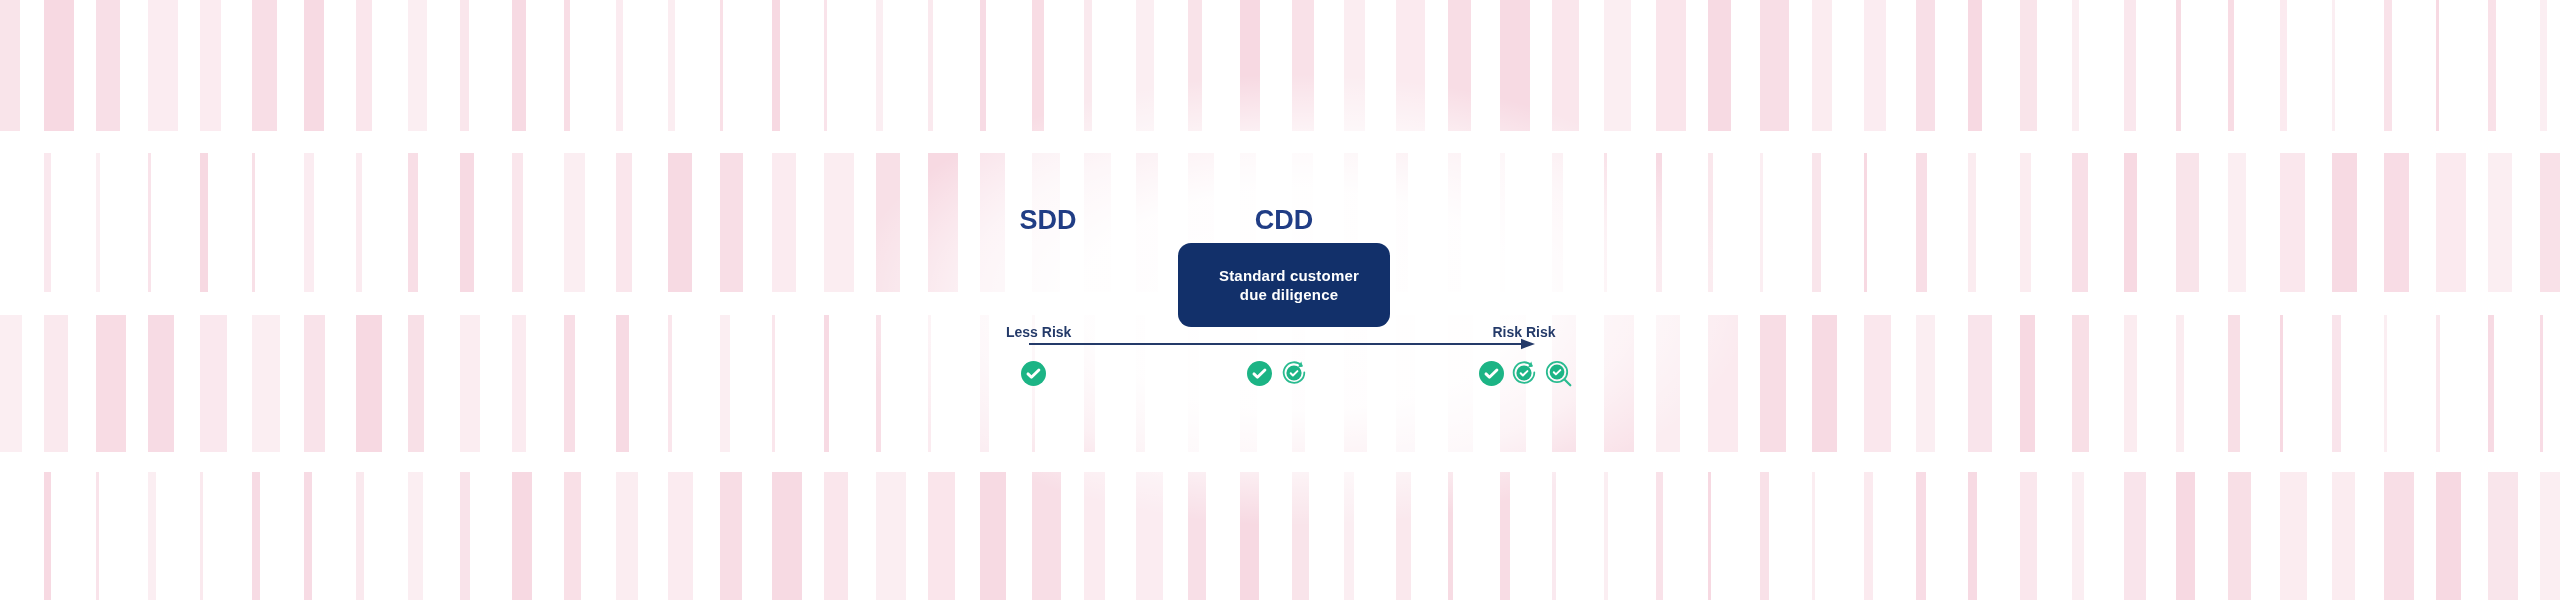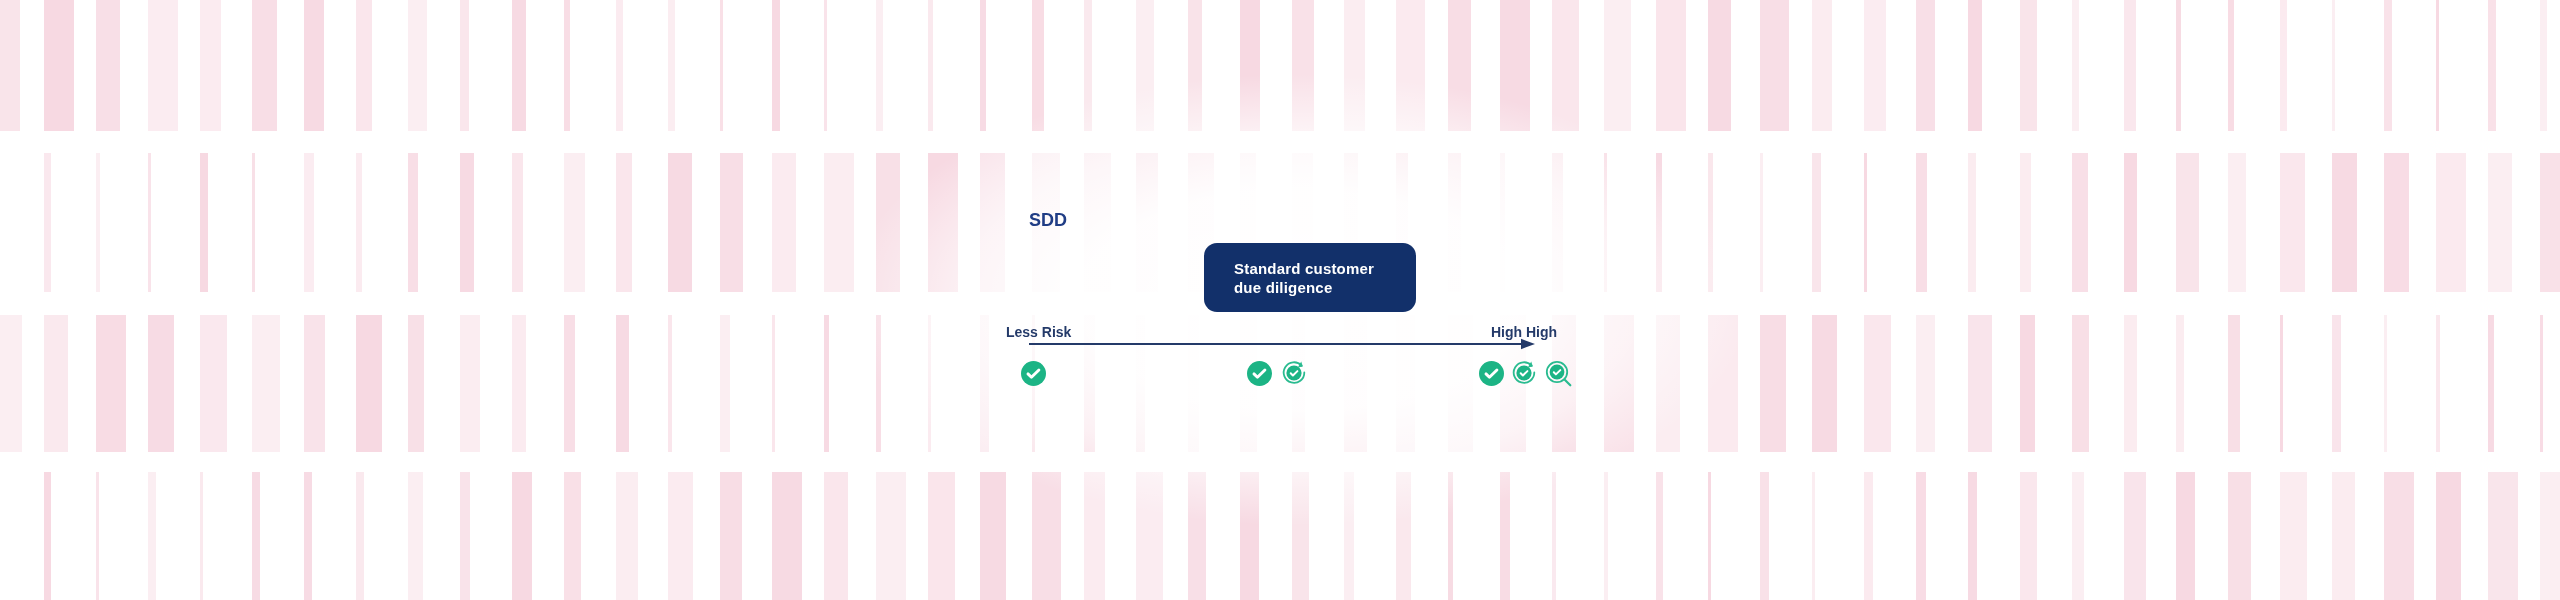--- a/index.html
+++ b/index.html
@@ -20,32 +20,32 @@
       rgba(255,255,255,0.98) 0%,
       rgba(255,255,255,0.95) 38%,
       rgba(255,255,255,0.62) 58%,
       rgba(255,255,255,0) 78%);
     pointer-events:none;
   }
   
   .content{position:absolute;inset:0;}
   .acronym{
     position:absolute;top:204px;height:32px;line-height:32px;
-    text-align:center;font-size:18px;font-weight:700;color:#203d85;
+    text-align:center;font-size:27px;font-weight:700;color:#203d85;
   }
   .pill{
     position:absolute;top:243px;
     background:#12306a;border-radius:13px;
     color:#ffffff;font-size:15px;font-weight:700;letter-spacing:.2px;
     display:flex;align-items:center;justify-content:center;
     box-sizing:border-box;
   }
   .pill-sdd{left:943px;width:210px;height:39px;white-space:nowrap;}
-  .pill-cdd{left:1204px;width:212px;height:69px;justify-content:flex-start;
-            padding:0 20px 0 30px;line-height:19px;text-align:left;}
+  .pill-cdd{left:1178px;width:212px;height:84px;justify-content:flex-start;
+            padding:0 20px 0 30px;line-height:19px;text-align:center;}
   .pill-edd{left:1408px;width:217px;height:39px;white-space:nowrap;}
   .ac-sdd{left:943px;width:210px;}
   .ac-cdd{left:1178px;width:212px;}
   .ac-edd{left:1408px;width:217px;}
   .risk-label{
     position:absolute;top:324px;height:16px;line-height:16px;
     font-size:14px;font-weight:600;color:#243a69;
   }
   .risk-left{left:1006px;}
   .risk-right{left:1474px;width:100px;text-align:center;}
@@ -270,27 +270,28 @@
         <div class="bar" style="left: 2436px; width: 24.5px; opacity: 0.99;"></div>
         <div class="bar" style="left: 2488px; width: 29.9px; opacity: 0.69;"></div>
         <div class="bar" style="left: 2540px; width: 27.4px; opacity: 0.44;"></div>
       </div>
     </div>
   <div class="glow"></div>
 
   <div class="content">
 
     <div class="acronym ac-sdd">SDD</div>
+    <div class="acronym ac-cdd">CDD</div>
 
     <div class="pill pill-cdd">
       <span>Standard customer due diligence</span>
     </div>
 
     <div class="risk-label risk-left">Less Risk</div>
-    <div class="risk-label risk-right">High High</div>
+    <div class="risk-label risk-right">Risk Risk</div>
     <svg class="risk-arrow" width="506" height="12" viewBox="0 0 506 12">
       <line x1="0" y1="6" x2="493" y2="6" stroke="#243a69" stroke-width="2"></line>
       <path d="M492 0.8 L506 6 L492 11.2 Z" fill="#243a69"></path>
     </svg>
 
     <div class="badges badges-sdd">
       <svg width="25" height="25" viewBox="0 0 24 24">
         <circle cx="12" cy="12" r="12" fill="#1cb485"></circle>
         <path d="M6.7 12.4l3.3 3.2 7.2-7" fill="none" stroke="#ffffff" stroke-width="2.8" stroke-linecap="round" stroke-linejoin="round"></path>
       </svg>

